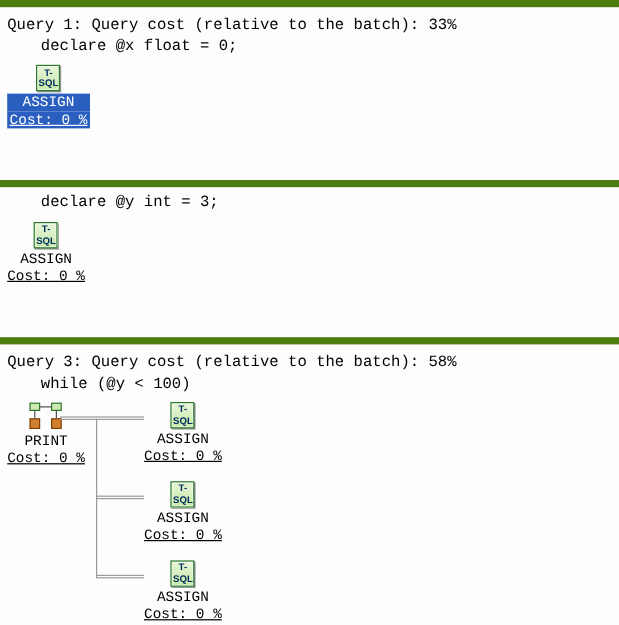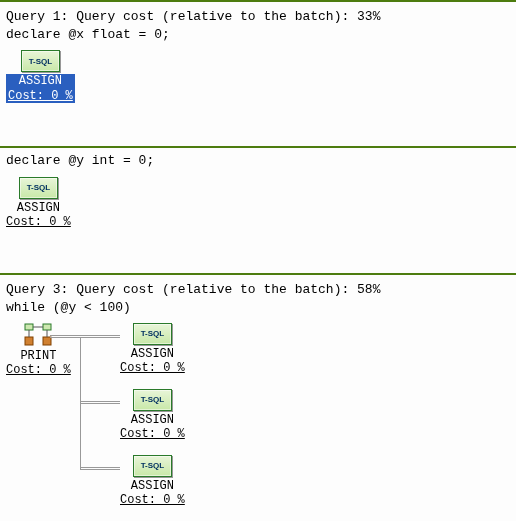--- a/index.html
+++ b/index.html
@@ -5,45 +5,46 @@
   body {
     margin: 0;
     padding: 0;
     font-family: "Courier New", monospace;
     font-size: 13px;
     color: #000;
     background: #fdfdfd;
     width: 516px;
   }
   .query-block {
-    border-top: 2px solid #4d7c0f;
+    border-top: 6px solid #4d7c0f;
     padding: 4px 0 10px 0;
     position: relative;
   }
   .query-header {
     padding: 2px 6px 0 6px;
     line-height: 1.4;
   }
   .query-sql {
     padding: 0 6px 6px 6px;
     line-height: 1.4;
+    margin-left: 28px;
   }
   .plan-area {
     position: relative;
     padding: 6px 6px 0 6px;
     min-height: 80px;
   }
   .op {
     position: absolute;
     text-align: center;
     font-size: 12px;
     line-height: 1.2;
   }
   .op .icon {
-    width: 39px;
+    width: 20px;
     height: 22px;
     margin: 0 auto 2px auto;
     display: block;
     border: 1.5px solid #2a7a2a;
     background: linear-gradient(#e8f5d8, #c8e8a8);
     box-shadow: 1px 1px 0 rgba(0,0,0,0.4), inset 0 0 0 1px rgba(255,255,255,0.5);
     box-sizing: border-box;
     font-size: 8px;
     font-family: Arial, sans-serif;
     font-weight: bold;
@@ -106,21 +107,21 @@
   <div class="plan-area" style="height:72px;">
     <div class="op selected" style="left:6px; top:0;">
       <span class="icon">T-SQL</span>
       <div class="label">ASSIGN</div>
       <div class="cost">Cost: 0 %</div>
     </div>
   </div>
 </div>
 
 <div class="query-block">
-  <div class="query-sql">declare @y int = 0;</div>
+  <div class="query-sql">declare @y int = 3;</div>
   <div class="plan-area" style="height:72px;">
     <div class="op" style="left:6px; top:0;">
       <span class="icon">T-SQL</span>
       <div class="label">ASSIGN</div>
       <div class="cost">Cost: 0 %</div>
     </div>
   </div>
 </div>
 
 <div class="query-block">

